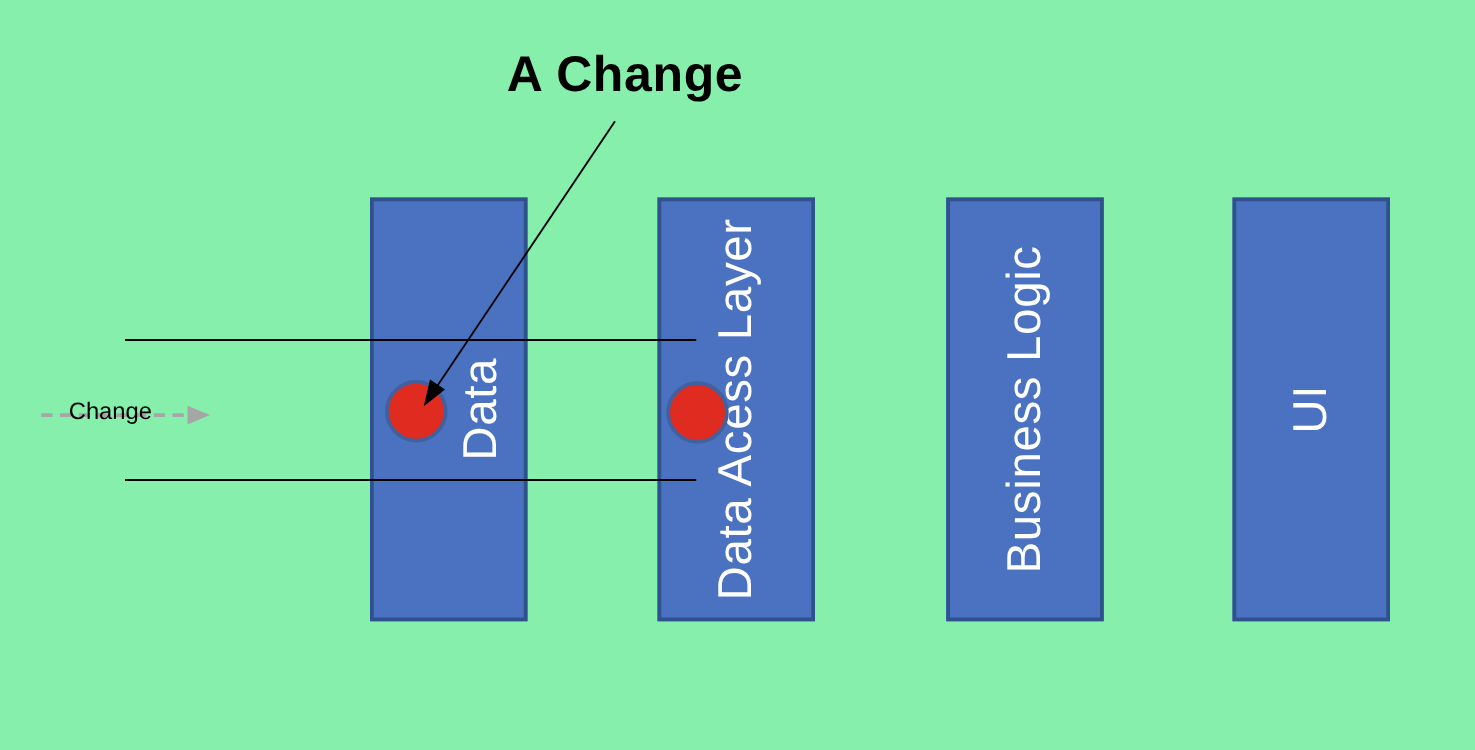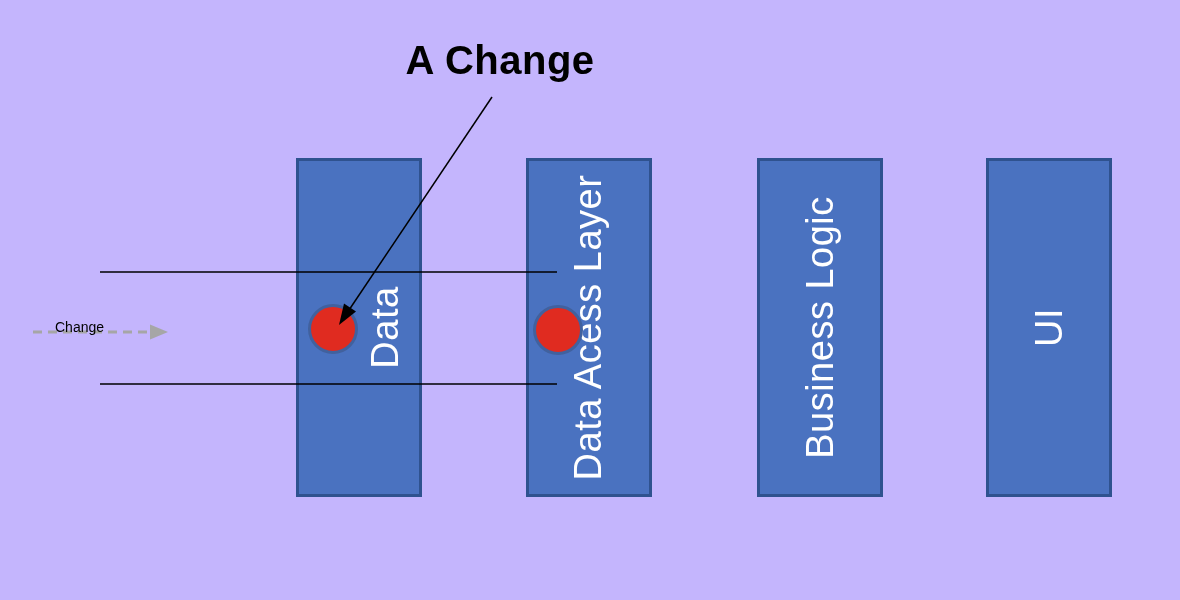--- a/index.html
+++ b/index.html
@@ -5,21 +5,21 @@
   html, body {
     margin: 0;
     padding: 0;
     background: #ffffff;
     font-family: "Liberation Sans", sans-serif;
   }
   .canvas {
     position: relative;
     width: 1180px;
     height: 600px;
-    background: #c4b5fd;
+    background: #86efac;
     overflow: hidden;
   }
   .diagram-title {
     position: absolute;
     left: 380px;
     top: 38px;
     width: 240px;
     text-align: center;
     font-size: 40px;
     font-weight: 600;
@@ -88,21 +88,21 @@
     stroke-width: 3;
     stroke-dasharray: 9 6;
   }
   .flow-head {
     fill: var(--flow-color, #a6a6a6);
   }
   .flow-label {
     position: absolute;
     left: 55px;
     top: 319px;
-    font-size: 14px;
+    font-size: 19px;
     font-weight: 500;
     color: #000000;
     white-space: nowrap;
   }
 </style>
 </head>
 <body>
 
 <div class="canvas">
 

